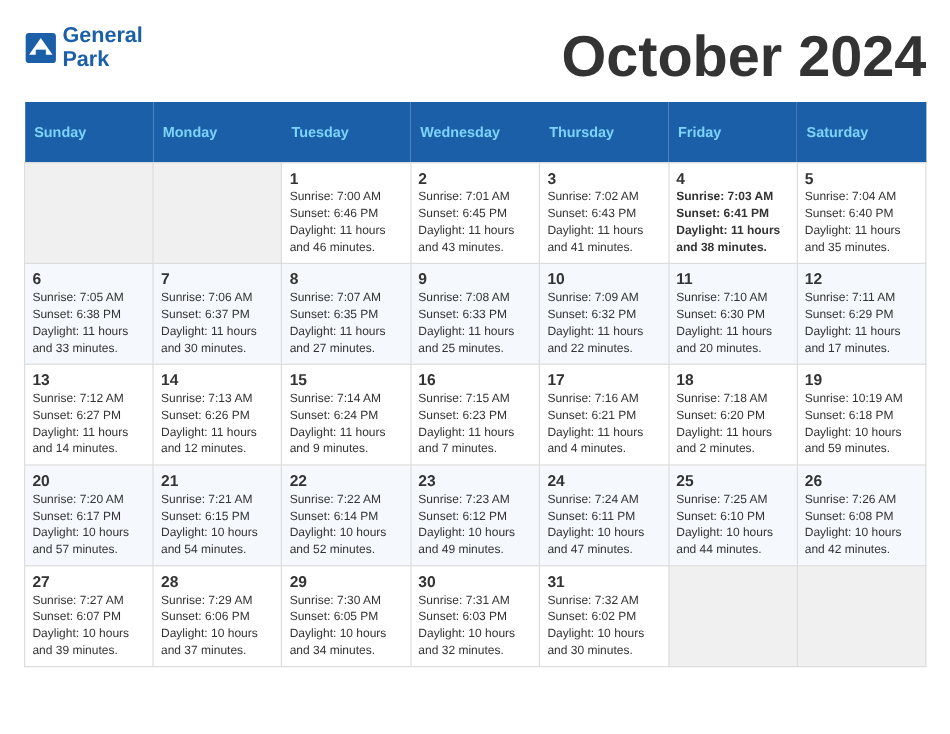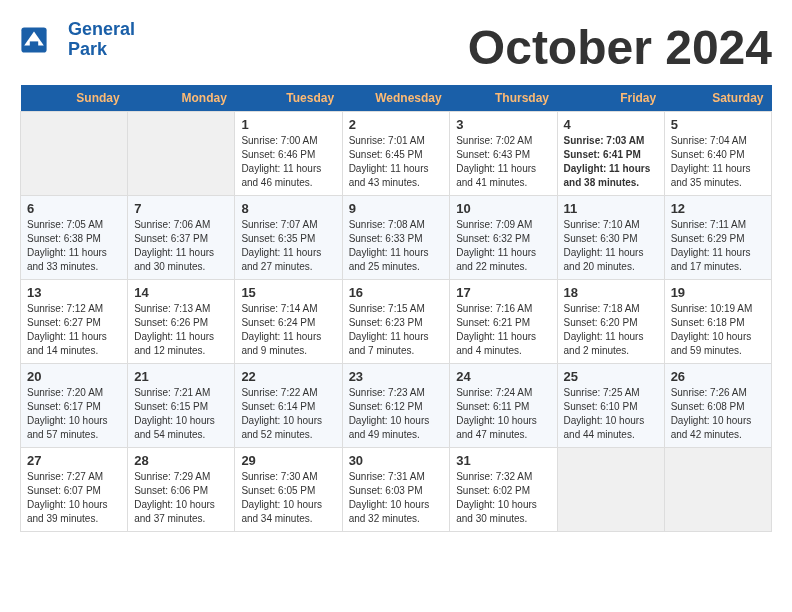--- a/index.html
+++ b/index.html
@@ -12,21 +12,21 @@
     }
     .header {
       display: flex;
       justify-content: space-between;
       align-items: flex-start;
       margin-bottom: 10px;
     }
     .logo {
       display: flex;
       align-items: center;
-      gap: 20px;
+      gap: 4px;
     }
     .logo-text {
       font-size: 18px;
       font-weight: bold;
       color: #333;
       line-height: 1.1;
     }
     .logo-text span {
       color: #1a5fa8;
     }
@@ -46,23 +46,23 @@
       font-size: 14px;
       color: #555;
     }
     table {
       width: 100%;
       border-collapse: collapse;
       font-size: 11px;
     }
     thead th {
       background: #1a5fa8;
-      color: #fdba74;
-      text-align: right;
-      padding: 6px 8px;
+      color: #7dd3fc;
+      text-align: left;
+      padding: 18px 8px;
       font-size: 12px;
       font-weight: bold;
     }
     tbody td {
       border: 1px solid #ddd;
       vertical-align: top;
       padding: 5px 6px;
       width: 108px;
       min-height: 80px;
       color: #333;

